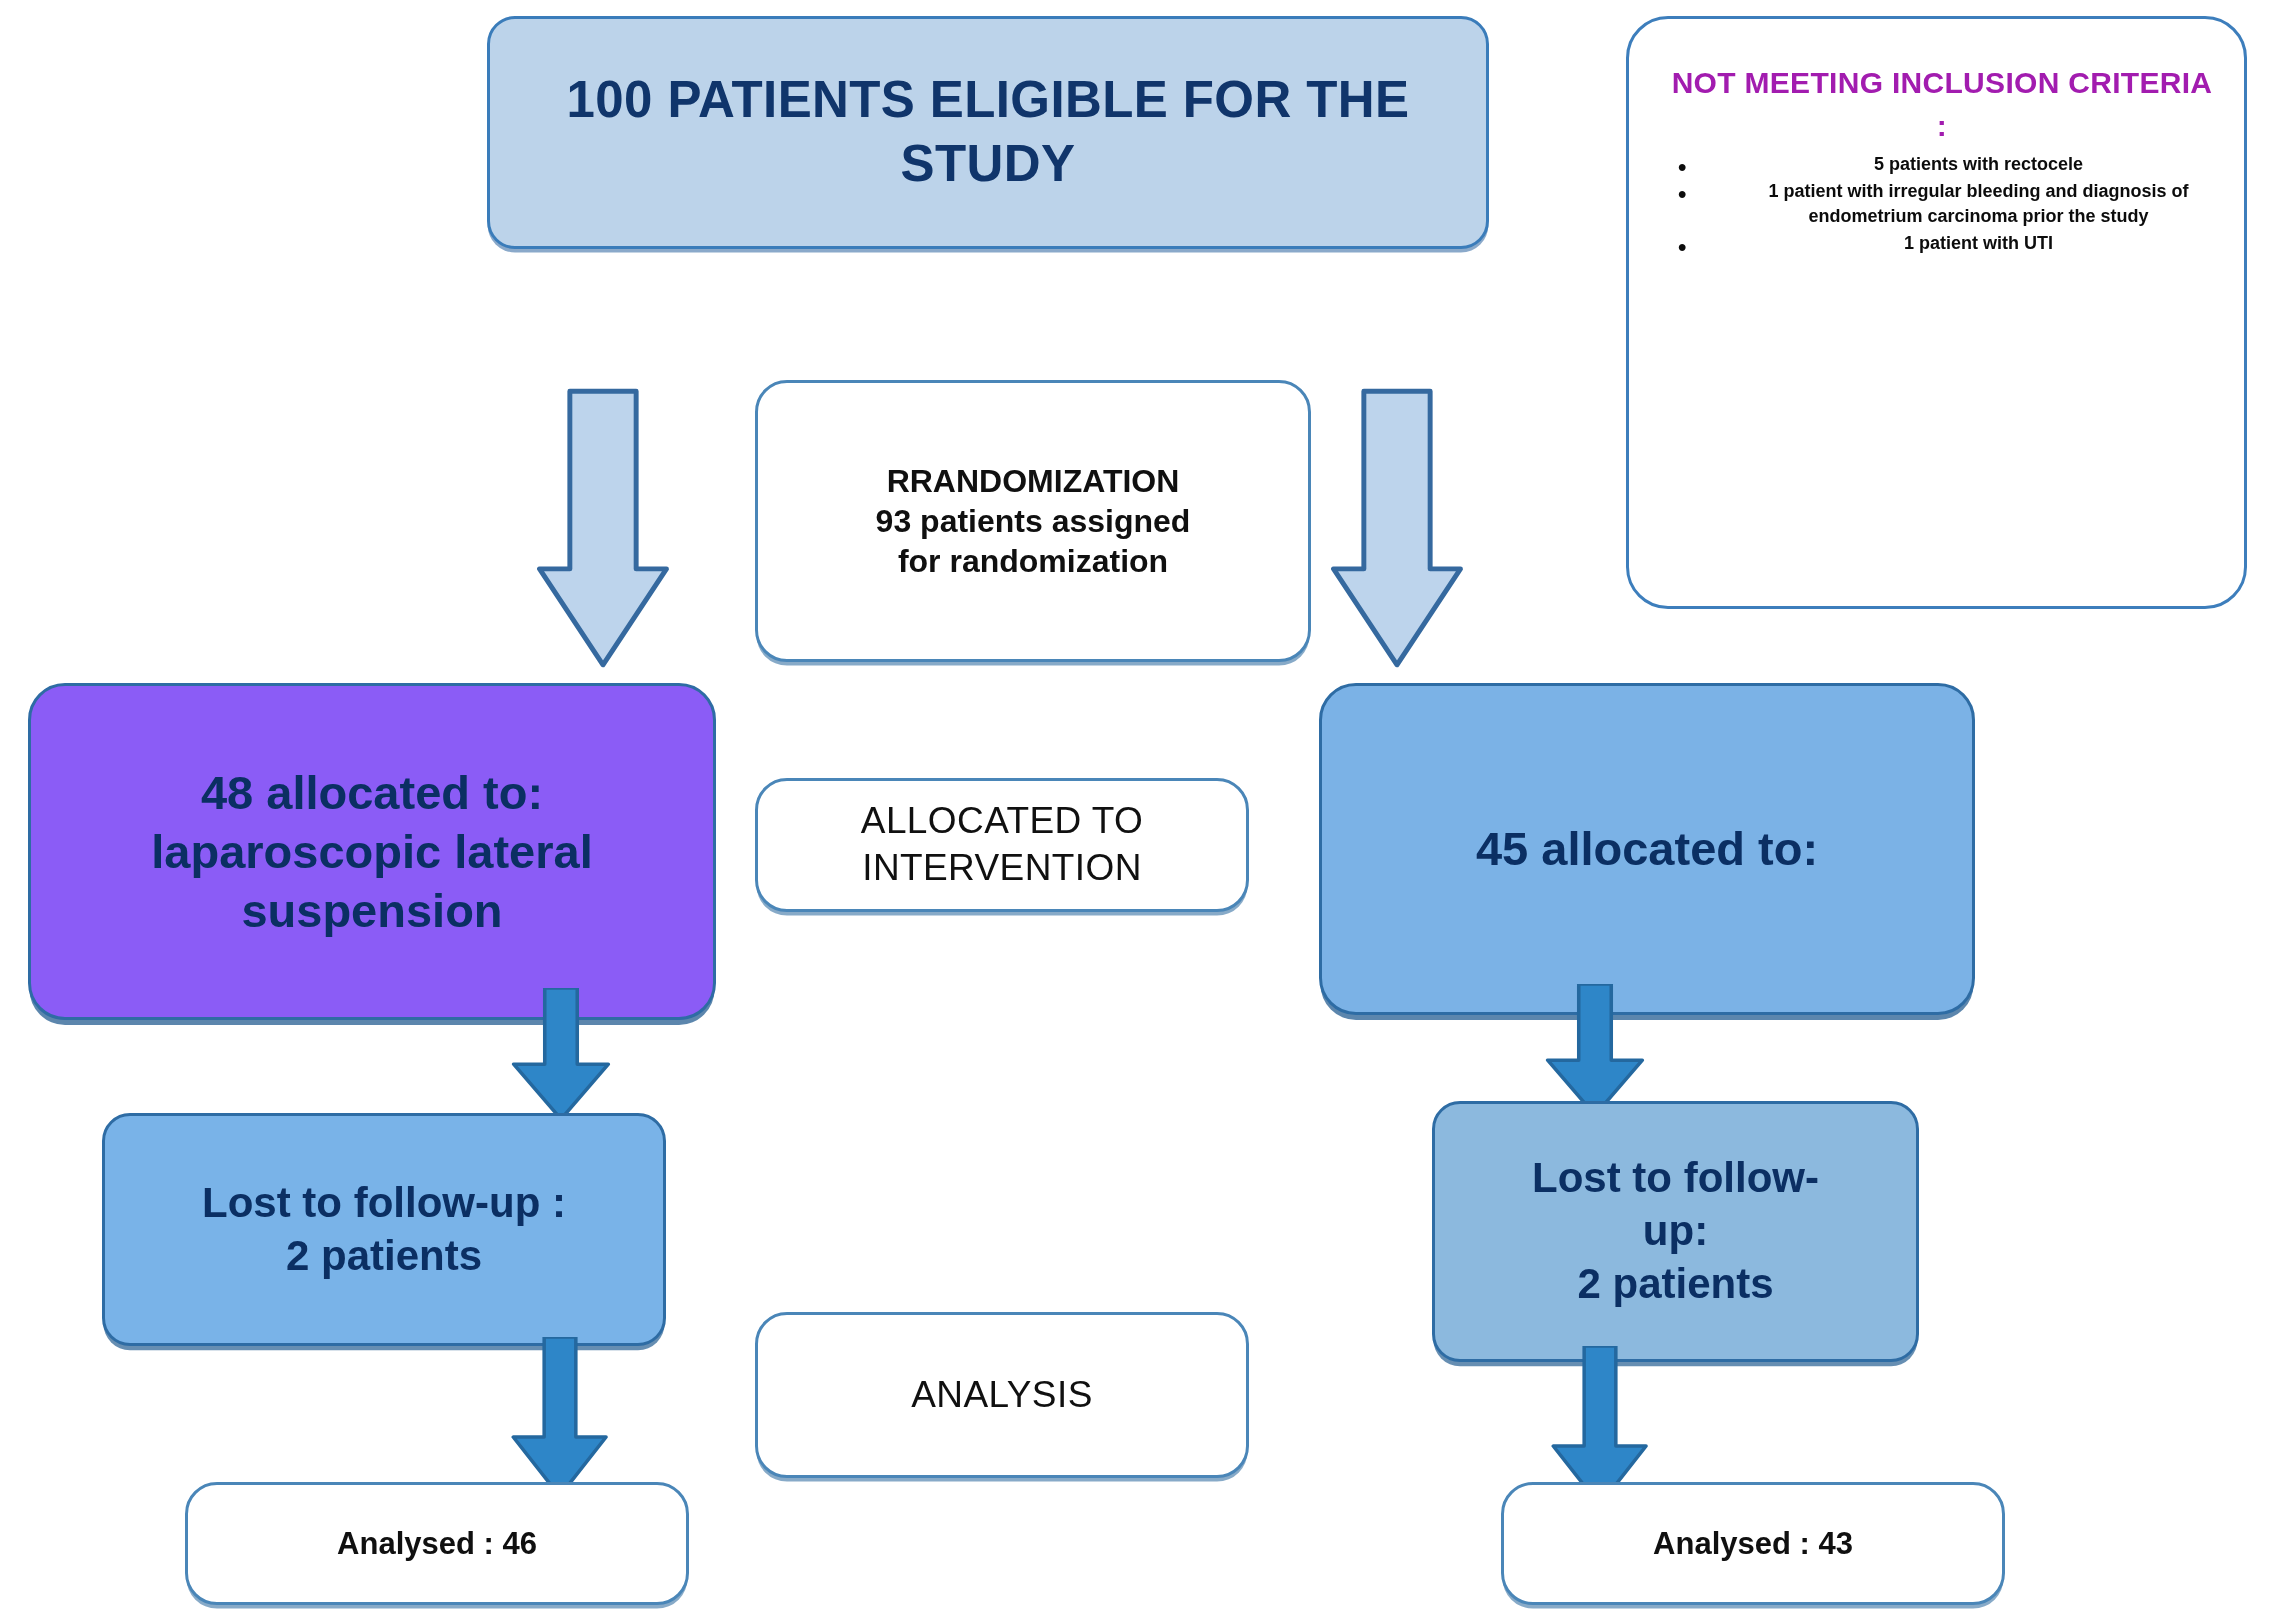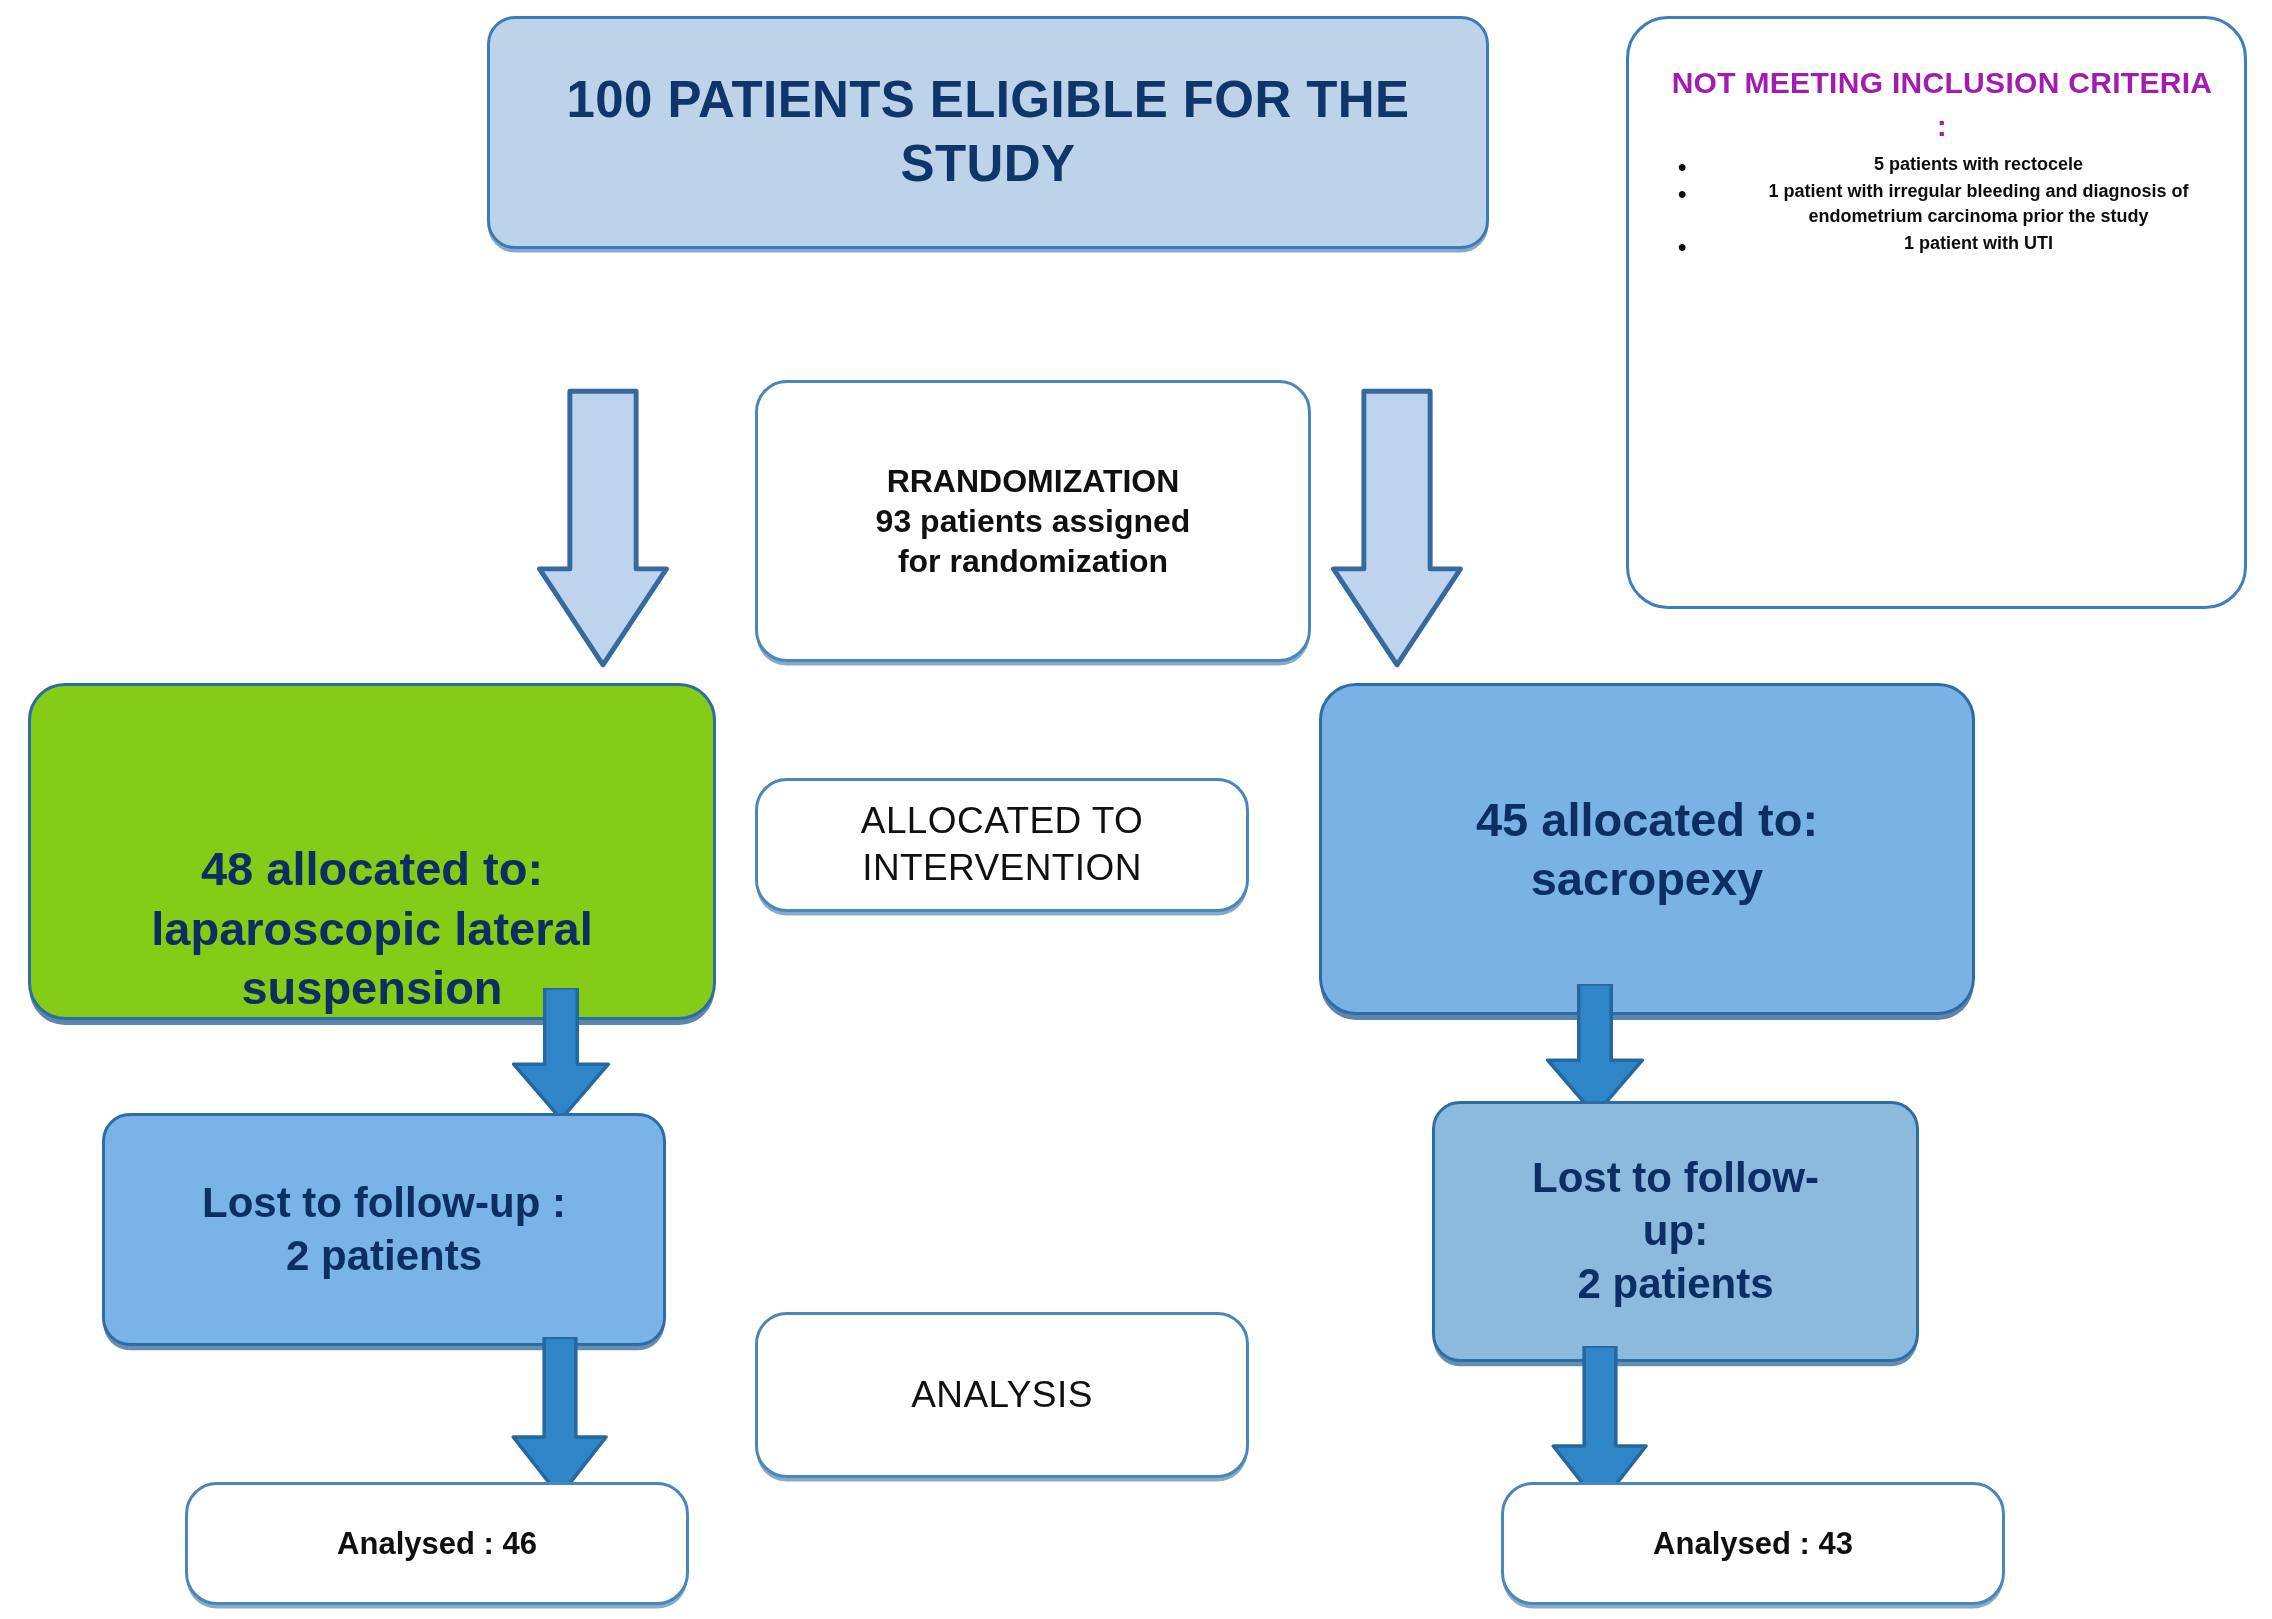--- a/index.html
+++ b/index.html
@@ -59,25 +59,24 @@
     border-color: #3d7ebc;
     border-radius: 42px;
     border-width: 3.5px;
     align-items: flex-start;
     justify-content: flex-start;
     color: #0a0a0a;
   }
 
   
   .box--alloc-left {
-    background: #84cc16;
+    background: #8b5cf6;
     border-color: #2e6ca4;
     border-radius: 37px;
     box-shadow: 0 6.4px 0 -1.4px rgba(37,94,146,0.75);
-    align-items: flex-end;
   }
   .box--alloc-right {
     background: #7bb2e6;
     border-color: #2e6ca4;
     border-radius: 37px;
     box-shadow: 0 6.4px 0 -1.4px rgba(37,94,146,0.75);
   }
   .box--lost {
     background: #79b3e8;
     border-color: #2e6ca4;
@@ -189,21 +188,20 @@
   <div class="box box--white t-label" style="left:755px; top:778px; width:494px; height:134px;">
     <div class="txt">
       <div>ALLOCATED  TO</div>
       <div>INTERVENTION</div>
     </div>
   </div>
 
   <div class="box box--alloc-right t-big" style="left:1319px; top:683px; width:656px; height:332px;">
     <div class="txt">
       <div>45 allocated to:</div>
-      <div>sacropexy</div>
     </div>
   </div>
 
   <div class="arrow" style="left:508px; top:988px; width:106px; height:134px;">
     <svg viewBox="0 0 150 190" preserveAspectRatio="none">
       <polygon points="52,0 98,0 98,108 142,108 75,186 8,108 52,108" fill="#2e86c8" stroke="#24689f" stroke-width="5" stroke-linejoin="round"></polygon>
     </svg>
   </div>
 
   <div class="arrow" style="left:1542px; top:984px; width:106px; height:134px;">

